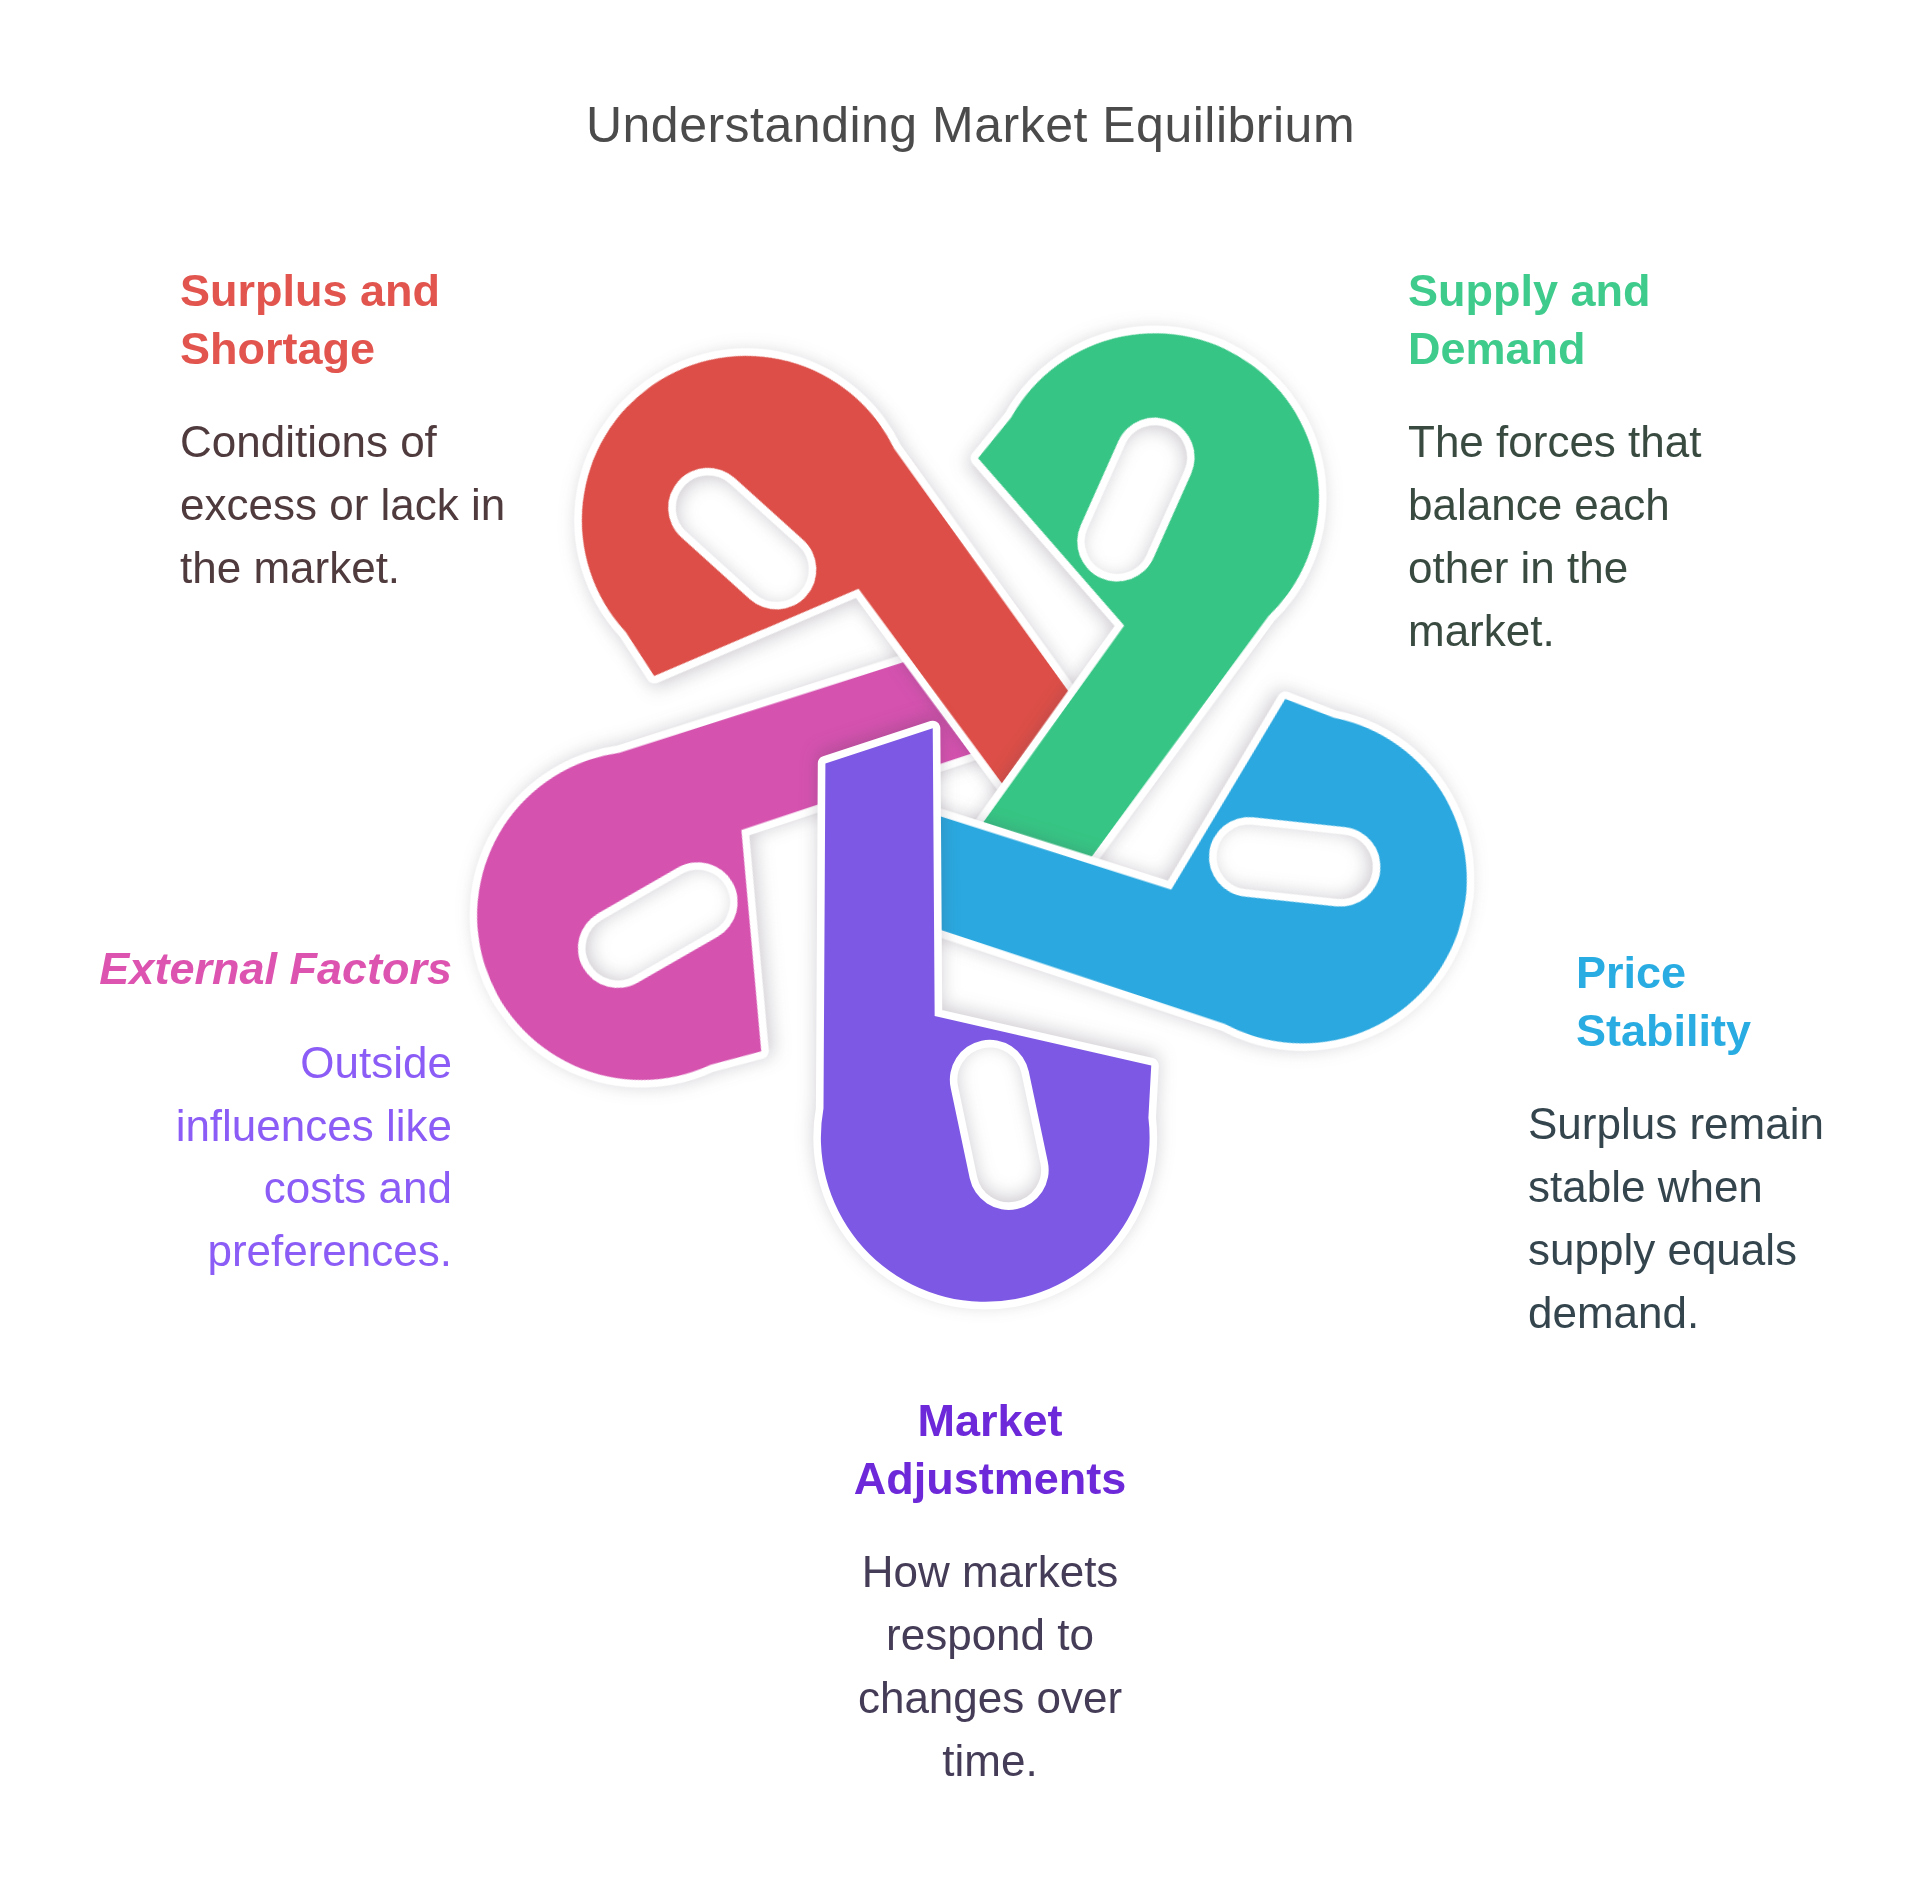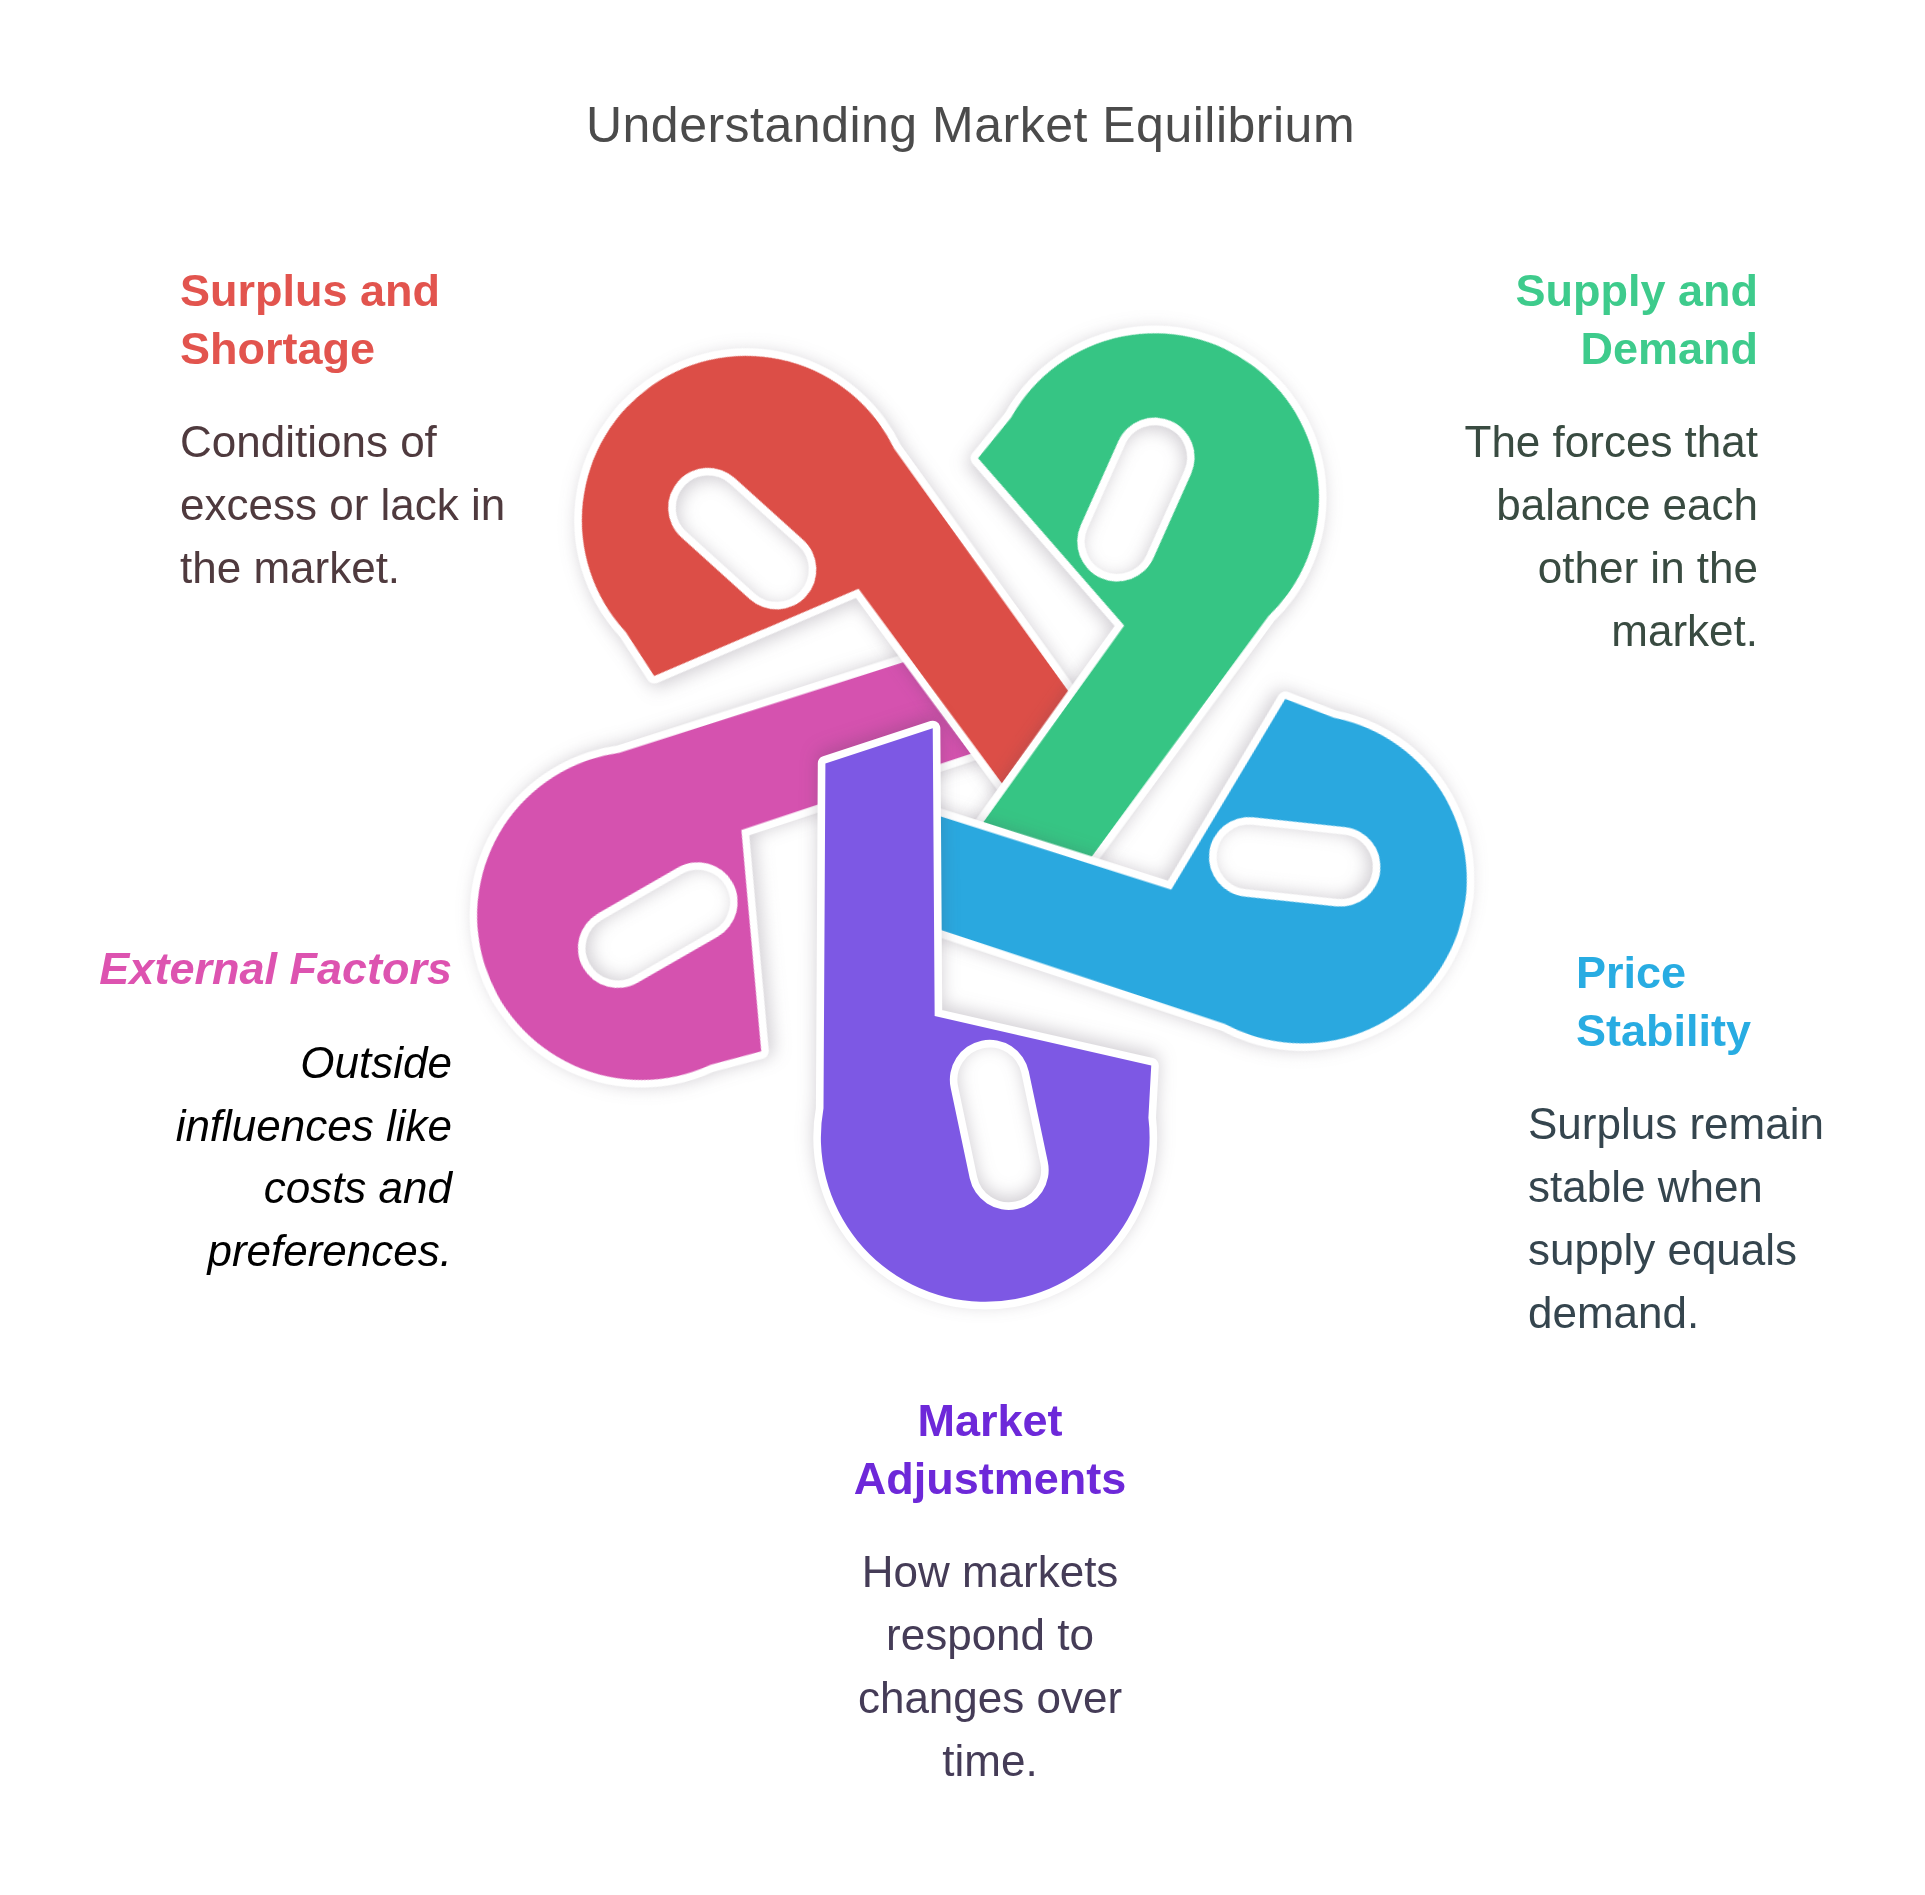--- a/index.html
+++ b/index.html
@@ -40,21 +40,21 @@
     white-space:pre-line;
   }
   .node-body {
     margin:34px 0 0 0;
     font-size:44px;
     font-weight:400;
     line-height:1.43;
     white-space:pre-line;
   }
   .node-tl { left:180px;  top:262px;  width:400px; text-align:left;  }
-  .node-tr { left:1408px; top:262px;  width:350px; text-align:right;   }
+  .node-tr { left:1408px; top:262px;  width:350px; text-align:left;   }
   .node-r  { left:1528px; top:944px;  width:340px; text-align:left;   }
   .node-l  { left:82px;   top:940px;  width:370px; text-align:right;  }
   .node-b  { left:775px;  top:1392px; width:430px; text-align:center; }
 </style>
 </head>
 <body>
 
 <div class="page-title" style="color: rgb(75, 75, 75); padding-left: 16px;">Understanding Market Equilibrium</div>
 
 <svg class="knot" viewBox="0 0 1925 1895" xmlns="http://www.w3.org/2000/svg">
@@ -91,21 +91,21 @@
 <div class="node node-r">
   <h2 class="node-heading" style="color: rgb(40, 172, 226); margin-left: 48px;">Price Stability</h2>
   <p class="node-body" style="color: rgb(53, 69, 78);">Surplus remain
 stable when
 supply equals
 demand.</p>
 </div>
 
 <div class="node node-l">
   <h2 class="node-heading" style="color: rgb(221, 83, 176); font-style: italic;">External Factors</h2>
-  <p class="node-body" style="color: #000000; font-style: italic;">Outside
+  <p class="node-body" style="color: #8b5cf6;">Outside
 influences like
 costs and
 preferences.</p>
 </div>
 
 <div class="node node-b">
   <h2 class="node-heading" style="color: #6d28d9;">Market
 Adjustments</h2>
   <p class="node-body" style="color: rgb(69, 60, 87);">How markets
 respond to

